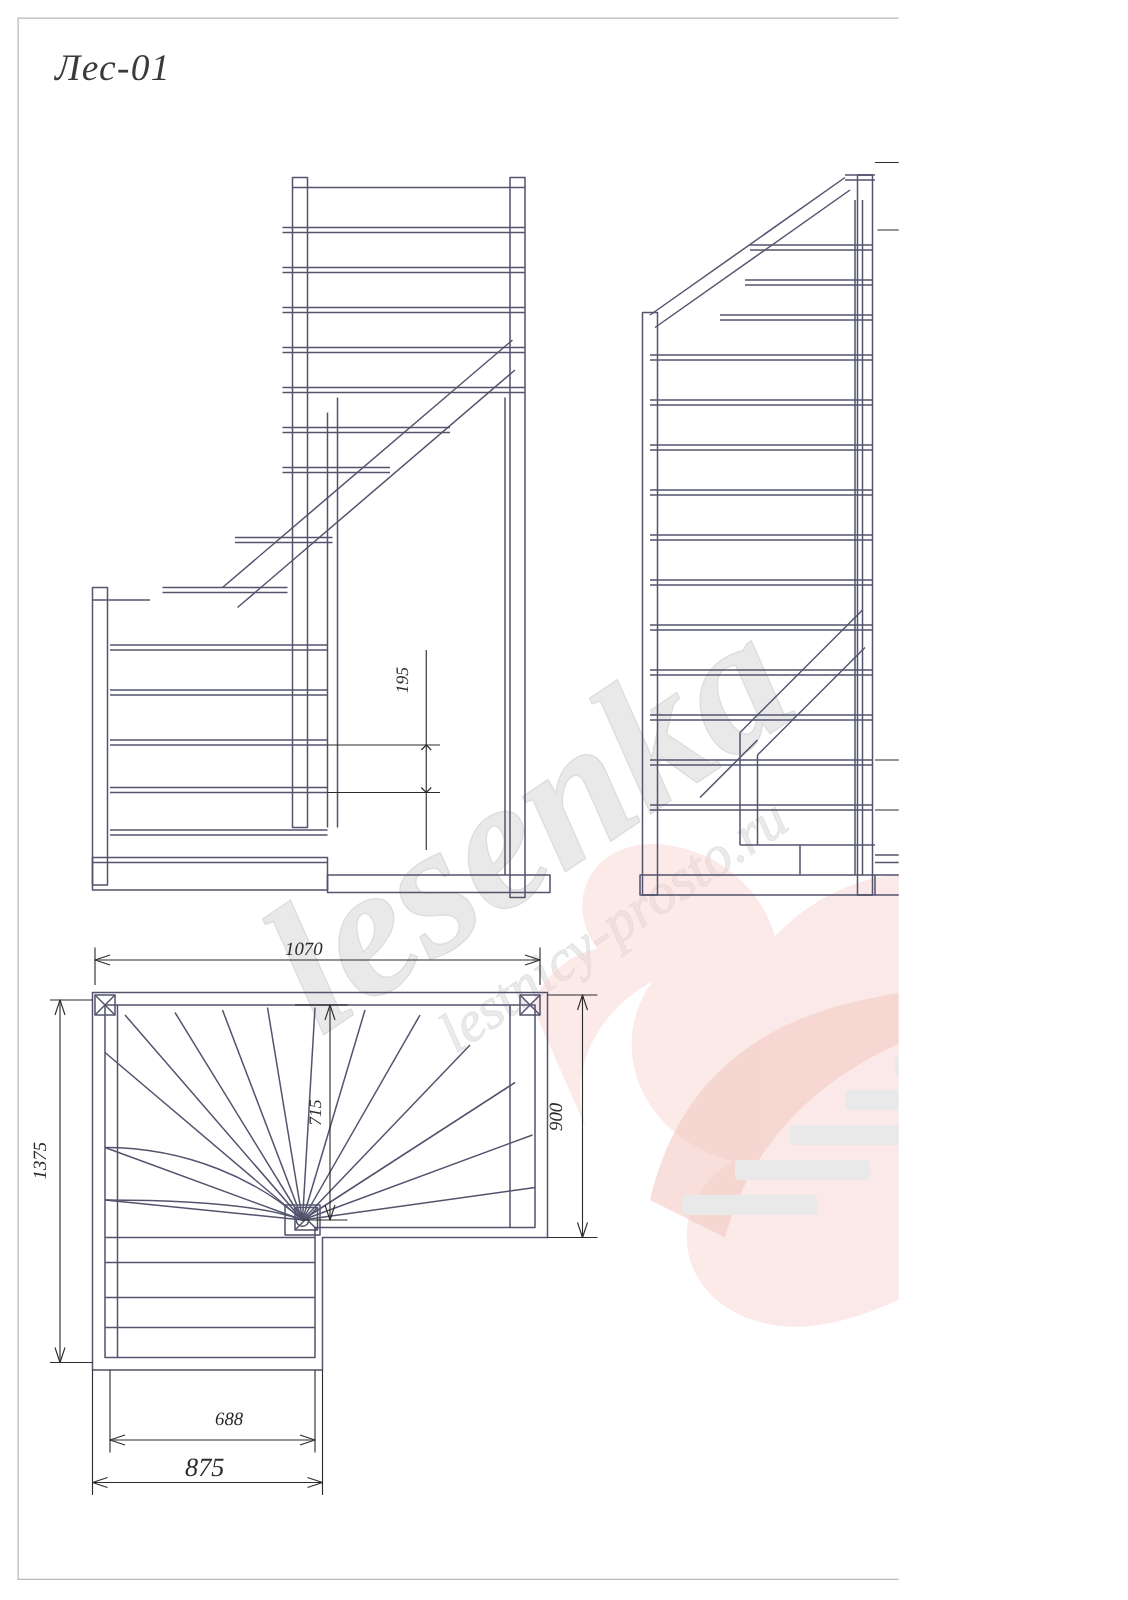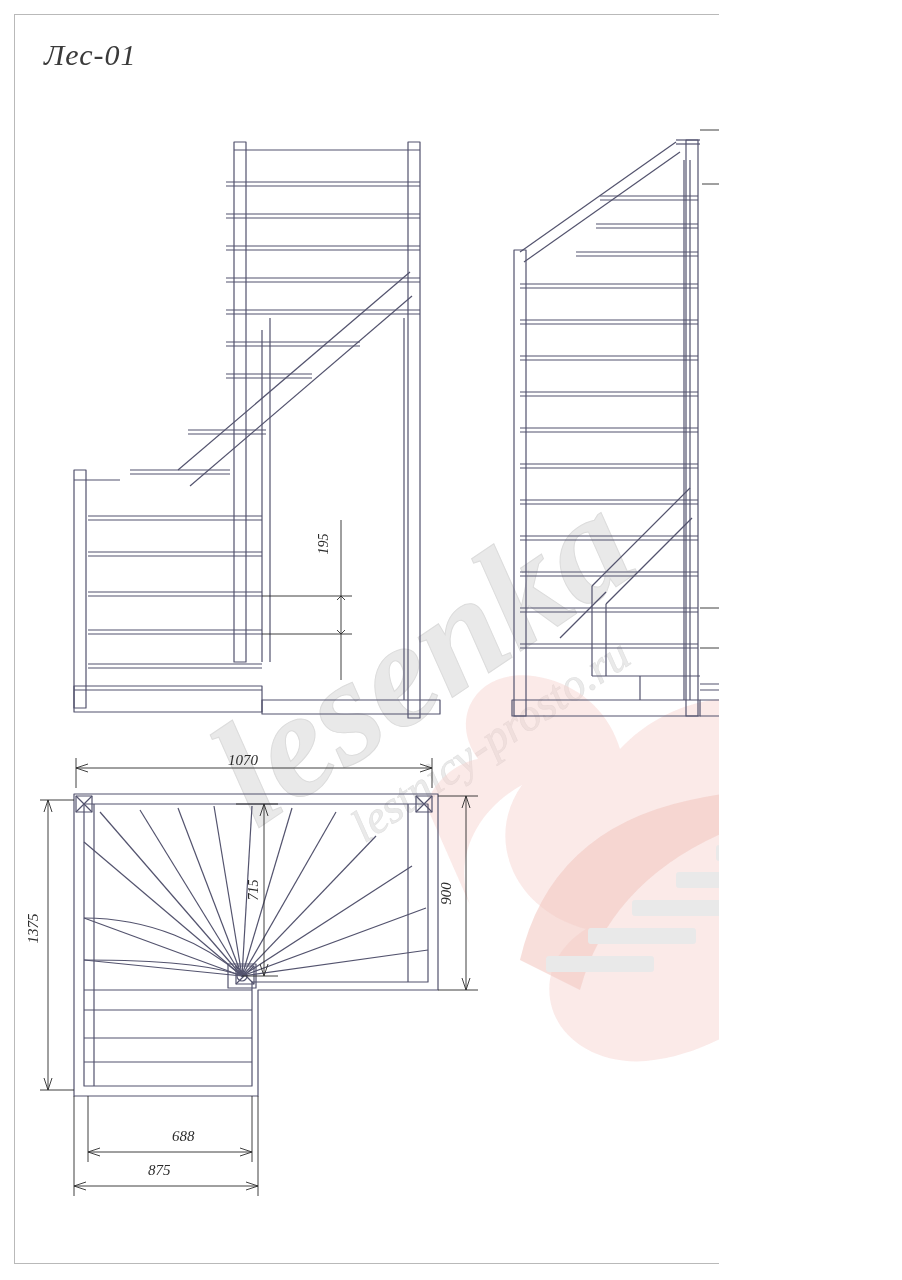--- a/index.html
+++ b/index.html
@@ -356,15 +356,15 @@
   <div class="dim-label vert" style="left:313px; top:536px;">195</div>
   <div class="dim-label vert" style="left:796px; top:448px;">2525</div>
   <div class="dim-label vert" style="left:840px; top:448px;">2725</div>
   <div class="dim-label vert" style="left:745px; top:620px;">195</div>
 
   <div class="dim-label" style="left:228px; top:752px; font-size:15px;">1070</div>
   <div class="dim-label vert" style="left:435px; top:885px; font-size:15px;">900</div>
   <div class="dim-label vert" style="left:243px; top:882px;">715</div>
   <div class="dim-label vert" style="left:18px; top:920px; font-size:15px;">1375</div>
   <div class="dim-label" style="left:140px; top:1128px; font-size:15px;margin-left:32px;">688</div>
-  <div class="dim-label" style="left:148px; top:1162px; font-size:15px;">875</div>
+  <div class="dim-label" style="left:148px; top:1162px; font-size:21px;">875</div>
 
 </div>
 
 </body></html>

